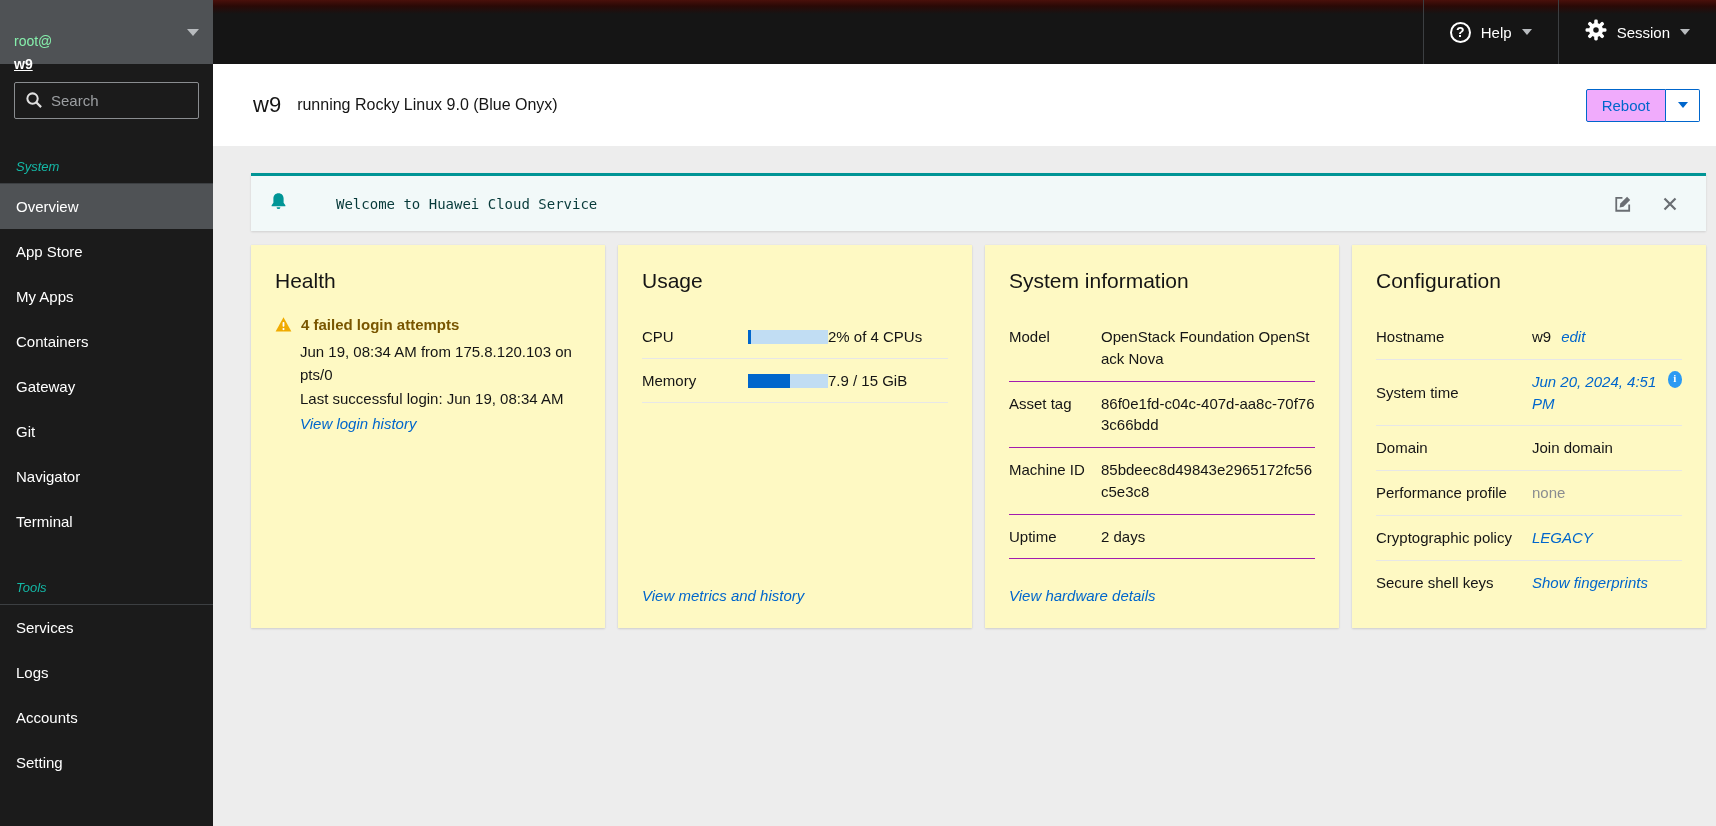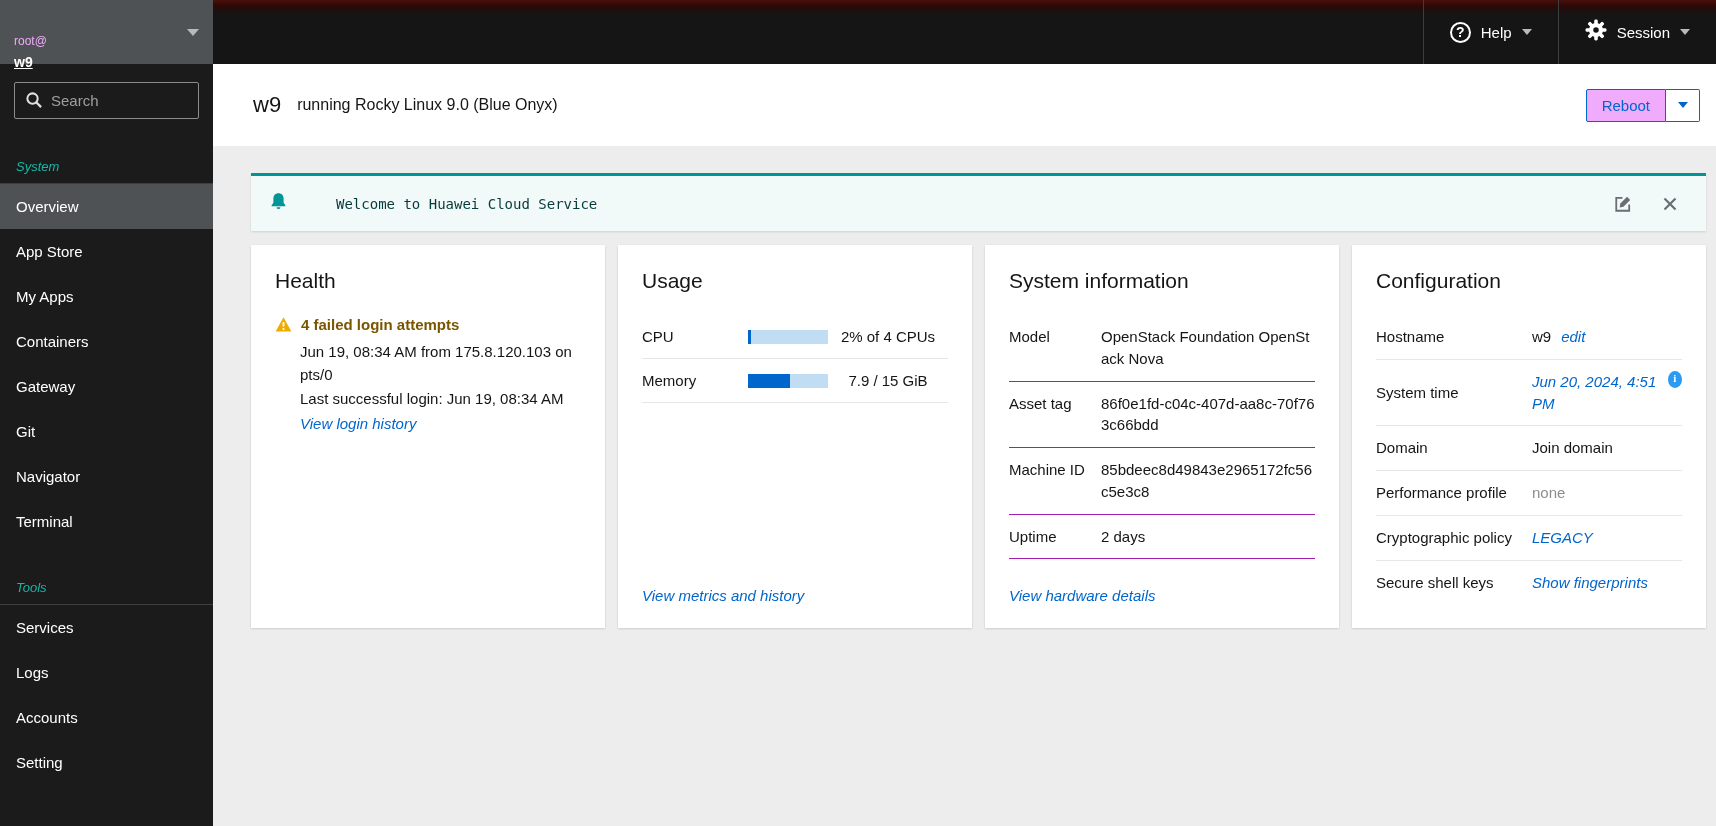--- a/index.html
+++ b/index.html
@@ -4,21 +4,21 @@
 <style>
   * { margin:0; padding:0; box-sizing:border-box; }
   html,body { width:1716px; height:826px; }
   body { font-family:"Liberation Sans", sans-serif; background:#ededed; color:#151515; overflow:hidden; }
   .app { position:relative; width:1716px; height:826px; }
 
   
   .sidebar { position:absolute; left:0; top:0; width:213px; height:826px; background:#1b1b1b; z-index:5; display:flex; flex-direction:column; }
   .brand { height:64px; background:#4f5255; display:flex; align-items:center; padding:0 14px; cursor:pointer; }
   .brand-text { flex:1; line-height:1.45; }
-  .brand-user { color:#f0abfc; font-size:12px; display:block;margin-top:42px; }
+  .brand-user { color:#86efac; font-size:14px; display:block;margin-top:42px; }
   .brand-host { color:#fff; font-size:14px; font-weight:bold; text-decoration:underline; display:inline-block; }
   .caret { width:0; height:0; border-left:6px solid transparent; border-right:6px solid transparent; border-top:7px solid #b8bbbe; }
   .caret.small { border-left-width:5px; border-right-width:5px; border-top-width:6px; }
   .search-wrap { margin:18px 14px 18px 14px; position:relative; }
   .search-input { width:100%; height:37px; background:#1b1b1b; border:1px solid #8a8d90; border-radius:2px; color:#d2d2d2; font-size:15px; padding:0 10px 0 36px; font-family:"Liberation Sans", sans-serif; }
   .search-input::placeholder { color:#9c9fa2; }
   .search-icon { position:absolute; left:11px; top:9px; }
   .nav { flex:1; overflow:hidden; padding-top:8px; }
   .nav-section-title { color:#14b8a6; font-size:13px; padding:14px 16px 9px 16px;font-style:italic; }
   .nav-divider { border-bottom:1px solid #3c3f42; margin:0; }
@@ -48,34 +48,34 @@
   .page-body { padding:27px 10px 0 38px; }
 
   
   .banner { background:#f2f9f9; border-top:3px solid #009596; height:58px; display:flex; align-items:center; padding:0 18px; box-shadow:0 1px 2px rgba(3,3,3,.12); }
   .banner-title { font-family:"DejaVu Sans Mono", monospace; font-weight:normal; font-size:14px; color:#073a3a; margin-left:48px; }
   .banner-actions { margin-left:auto; display:flex; align-items:center; gap:26px; padding-right:8px; }
   .icon-btn { background:none; border:none; cursor:pointer; padding:2px; display:flex; }
 
   
   .cards { margin-top:14px; display:grid; grid-template-columns:repeat(4,1fr); gap:13px; }
-  .card { background:#ffffff; box-shadow:0 1px 2px rgba(3,3,3,.12),0 0 1px rgba(3,3,3,.08); padding:24px; min-height:365px; display:flex; flex-direction:column; }
+  .card { background:#fef9c3; box-shadow:0 1px 2px rgba(3,3,3,.12),0 0 1px rgba(3,3,3,.08); padding:24px; min-height:365px; display:flex; flex-direction:column; }
   .card-title { font-size:21px; font-weight:400; margin-bottom:22px; }
   a.link { color:#0066cc; text-decoration:none; font-size:15px; cursor:pointer;font-style:italic; }
 
   
   .alert-row { display:flex; align-items:flex-start; gap:9px; }
   .alert-title { color:#795600; font-weight:bold; font-size:15px; line-height:1.35; }
   .alert-desc { margin-left:25px; font-size:15px; line-height:1.55; margin-top:3px; }
   .alert-desc .link { display:inline-block; margin-top:2px; }
 
   
   .usage-row { display:grid; grid-template-columns:106px 80px 1fr; align-items:center; padding:13px 0; border-bottom:1px solid #e7e7e7; font-size:15px; }
   .usage-row:first-of-type { border-top:1px solid #e7e7e7; }
-  .usage-value { text-align:center; }
+  .usage-value { text-align:left; }
   .bar { height:14px; background:#c1ddf3; position:relative; }
   .bar-fill { position:absolute; left:0; top:0; bottom:0; background:#0066cc; }
   .card-bottom-link { margin-top:auto; }
 
   
   .info-row { display:grid; grid-template-columns:78px 1fr; gap:14px; padding:11px 0; border-bottom:1px solid #a21caf; font-size:15px; line-height:1.45; }
   .info-row .val { word-break:break-all; }
   .cfg-row { display:grid; grid-template-columns:148px 1fr; gap:8px; padding:11px 0; border-bottom:1px solid #e7e7e7; font-size:15px; line-height:1.45; align-items:center; }
   .cfg-row:last-child { border-bottom:none; }
   .muted { color:#8a8d90; }

